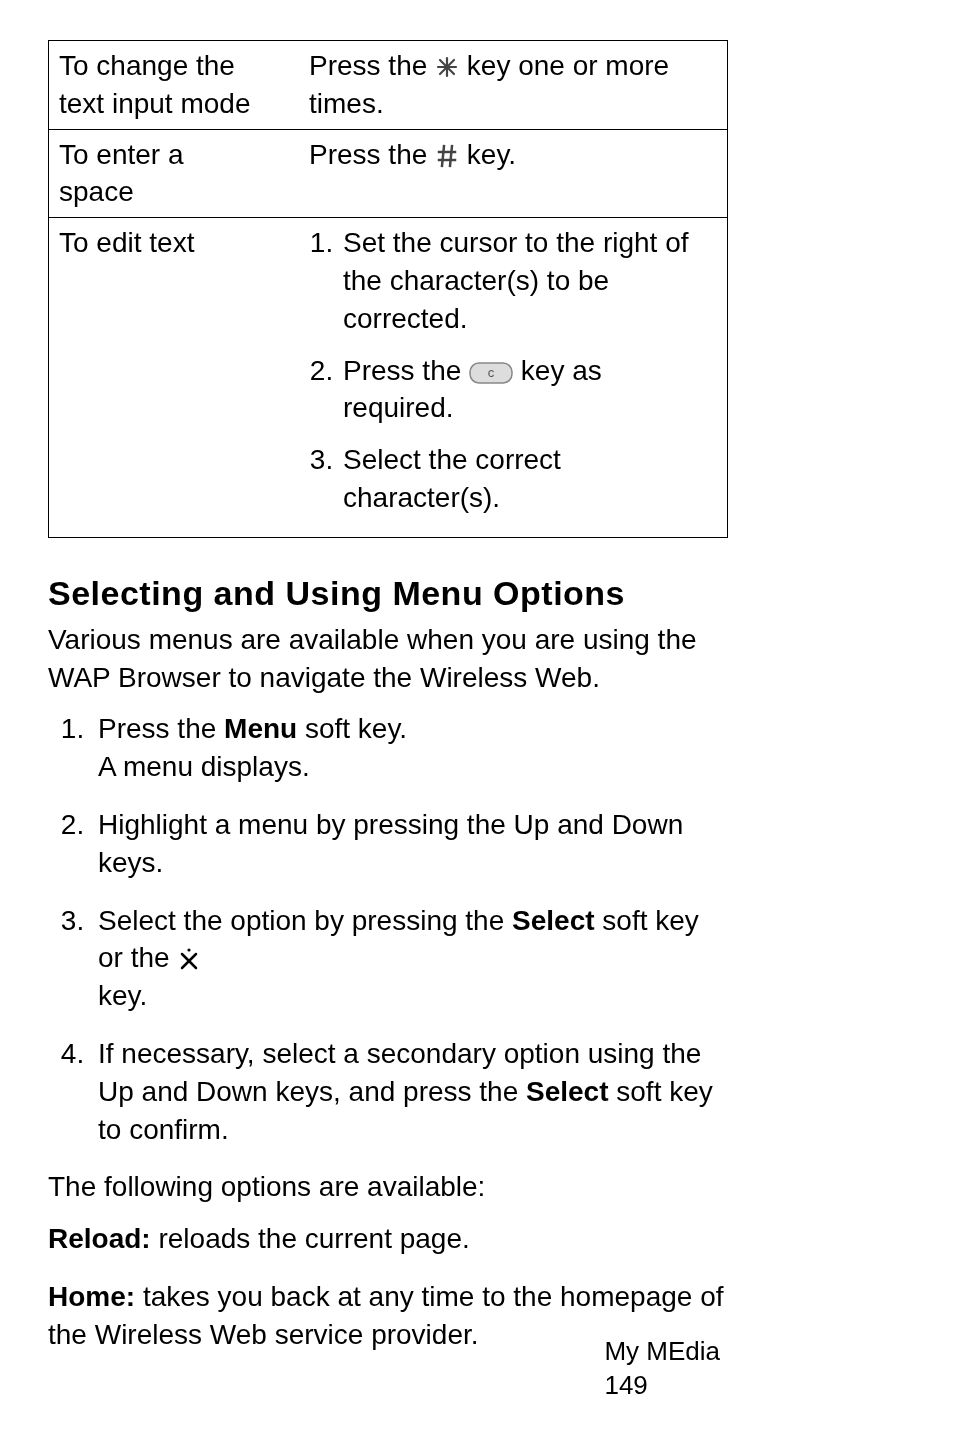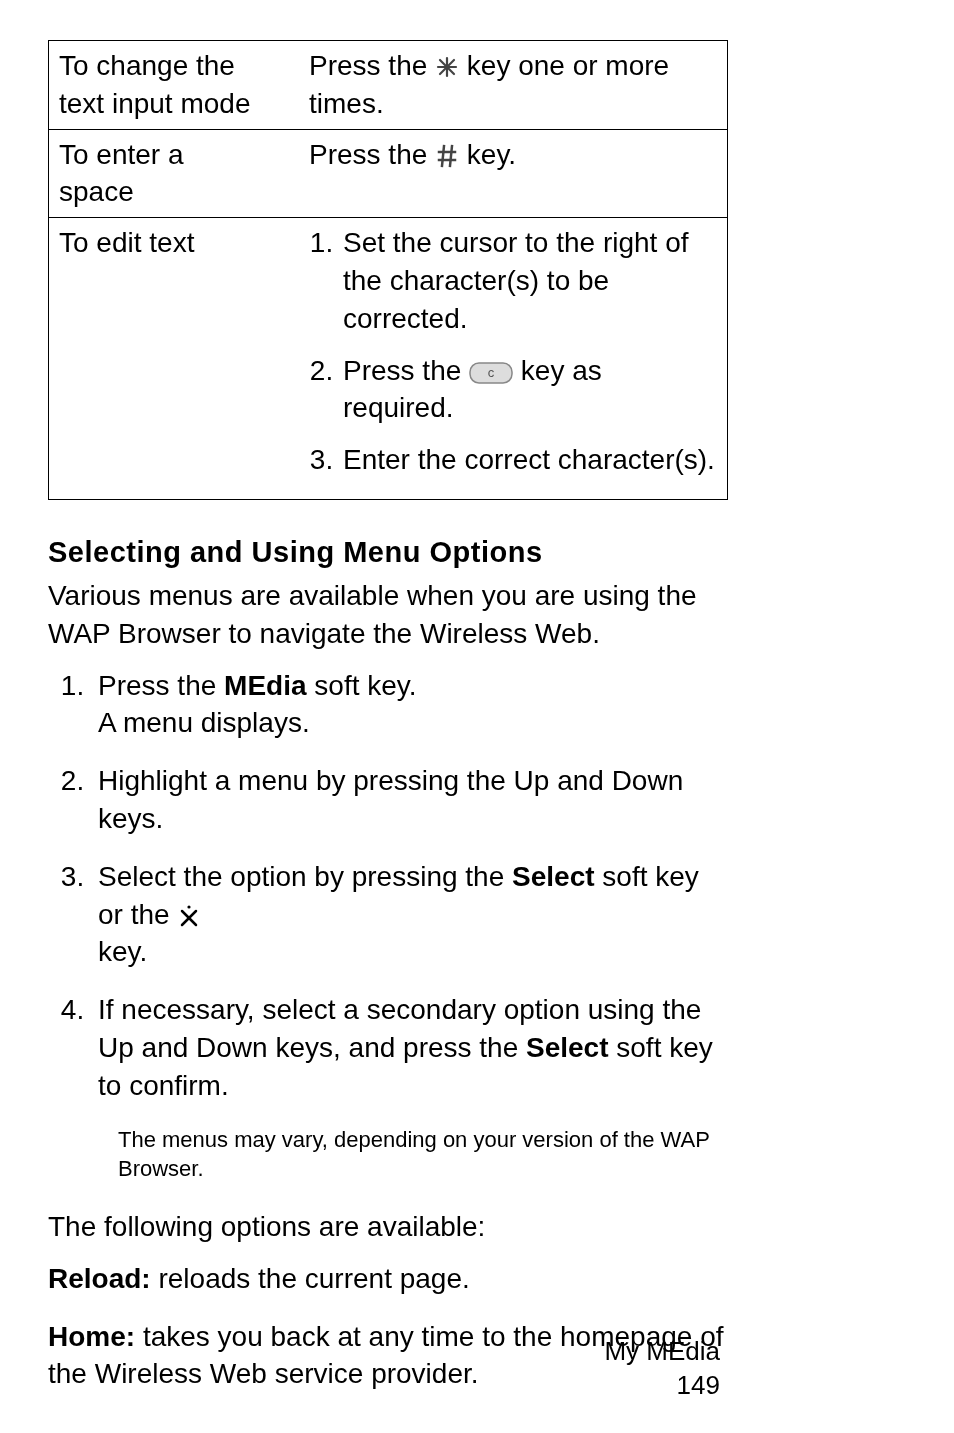--- a/index.html
+++ b/index.html
@@ -35,21 +35,21 @@
     width: 230px;
     border-right: none;
   }
   table.instr td.rightcol {
     border-left: none;
   }
   .heading {
     font-family: "Arial Narrow", Arial, Helvetica, sans-serif;
     font-stretch: condensed;
     font-weight: bold;
-    font-size: 29px;
+    font-size: 34px;
     margin-bottom: 8px;
     letter-spacing: 0.5px;
   }
   .body {
     font-size: 28px;
     line-height: 1.35;
     margin-bottom: 14px;
   }
   ol.steps {
     list-style: decimal;
@@ -75,21 +75,21 @@
   }
   .note {
     font-size: 22px;
     margin: 16px 0 24px 70px;
     line-height: 1.35;
   }
   .footer {
     position: absolute;
     bottom: 30px;
     right: 56px;
-    text-align: right;
+    text-align: left;
     font-size: 26px;
     line-height: 1.3;
   }
   .icon-svg {
     vertical-align: -4px;
   }
   .bold { font-weight: bold; }
   .leftcol-nowrap { white-space: nowrap; }
 </style>
 </head>
@@ -144,56 +144,55 @@
           <li>
             <span>Set the cursor to the right of the character(s) to be corrected.</span>
           </li>
           <li>
             <span>Press the </span><svg class="icon-svg" width="44" height="22" viewBox="0 0 44 22">
                   <rect x="1" y="1" width="42" height="20" rx="9" ry="9" fill="#ddd" stroke="#888" stroke-width="1.5"></rect>
                   <text x="22" y="15" text-anchor="middle" font-family="Arial" font-size="13" fill="#555">c</text>
                 </svg><span> key as required.</span>
           </li>
           <li>
-            <span>Enter the correct character(s).</span>
+            <span>Select the correct character(s).</span>
           </li>
         </ol>
       </td>
     </tr>
   </tbody>
     </table>
 
   <div class="heading">Selecting and Using Menu Options</div>
 
   <div class="body">Various menus are available when you are using the WAP Browser to navigate the Wireless Web.</div>
 
   <ol class="steps">
     <li>
-      <span>Press the </span><span class="bold">MEdia</span><span> soft key.</span><br>
+      <span>Press the </span><span class="bold">Menu</span><span> soft key.</span><br>
       <span>A menu displays.</span>
     </li>
     <li>
       <span>Highlight a menu by pressing the Up and Down keys.</span>
     </li>
     <li>
       <span>Select the option by pressing the </span><span class="bold">Select</span><span> soft key or the </span><svg class="icon-svg" width="24" height="24" viewBox="0 0 24 24">
           <g fill="none" stroke="#000" stroke-width="2.5" stroke-linecap="round">
             <circle cx="12" cy="3" r="1.6" fill="#000" stroke="none"></circle>
             <line x1="5" y1="7" x2="19" y2="21"></line>
             <line x1="19" y1="7" x2="5" y2="21"></line>
           </g>
         </svg><br>
       <span>key.</span>
     </li>
     <li>
       <span>If necessary, select a secondary option using the Up and Down keys, and press the </span><span class="bold">Select</span><span> soft key to confirm.</span>
     </li>
   </ol>
 
-  <div class="note">The menus may vary, depending on your version of the WAP Browser.</div>
 
   <div class="body">The following options are available:</div>
   <div class="body" style="margin-bottom:20px;">
     <span class="bold">Reload:</span><span> reloads the current page.</span>
   </div>
   <div class="body">
     <span class="bold">Home:</span><span> takes you back at any time to the homepage of the Wireless Web service provider.</span>
   </div>
 
   <div class="footer">

